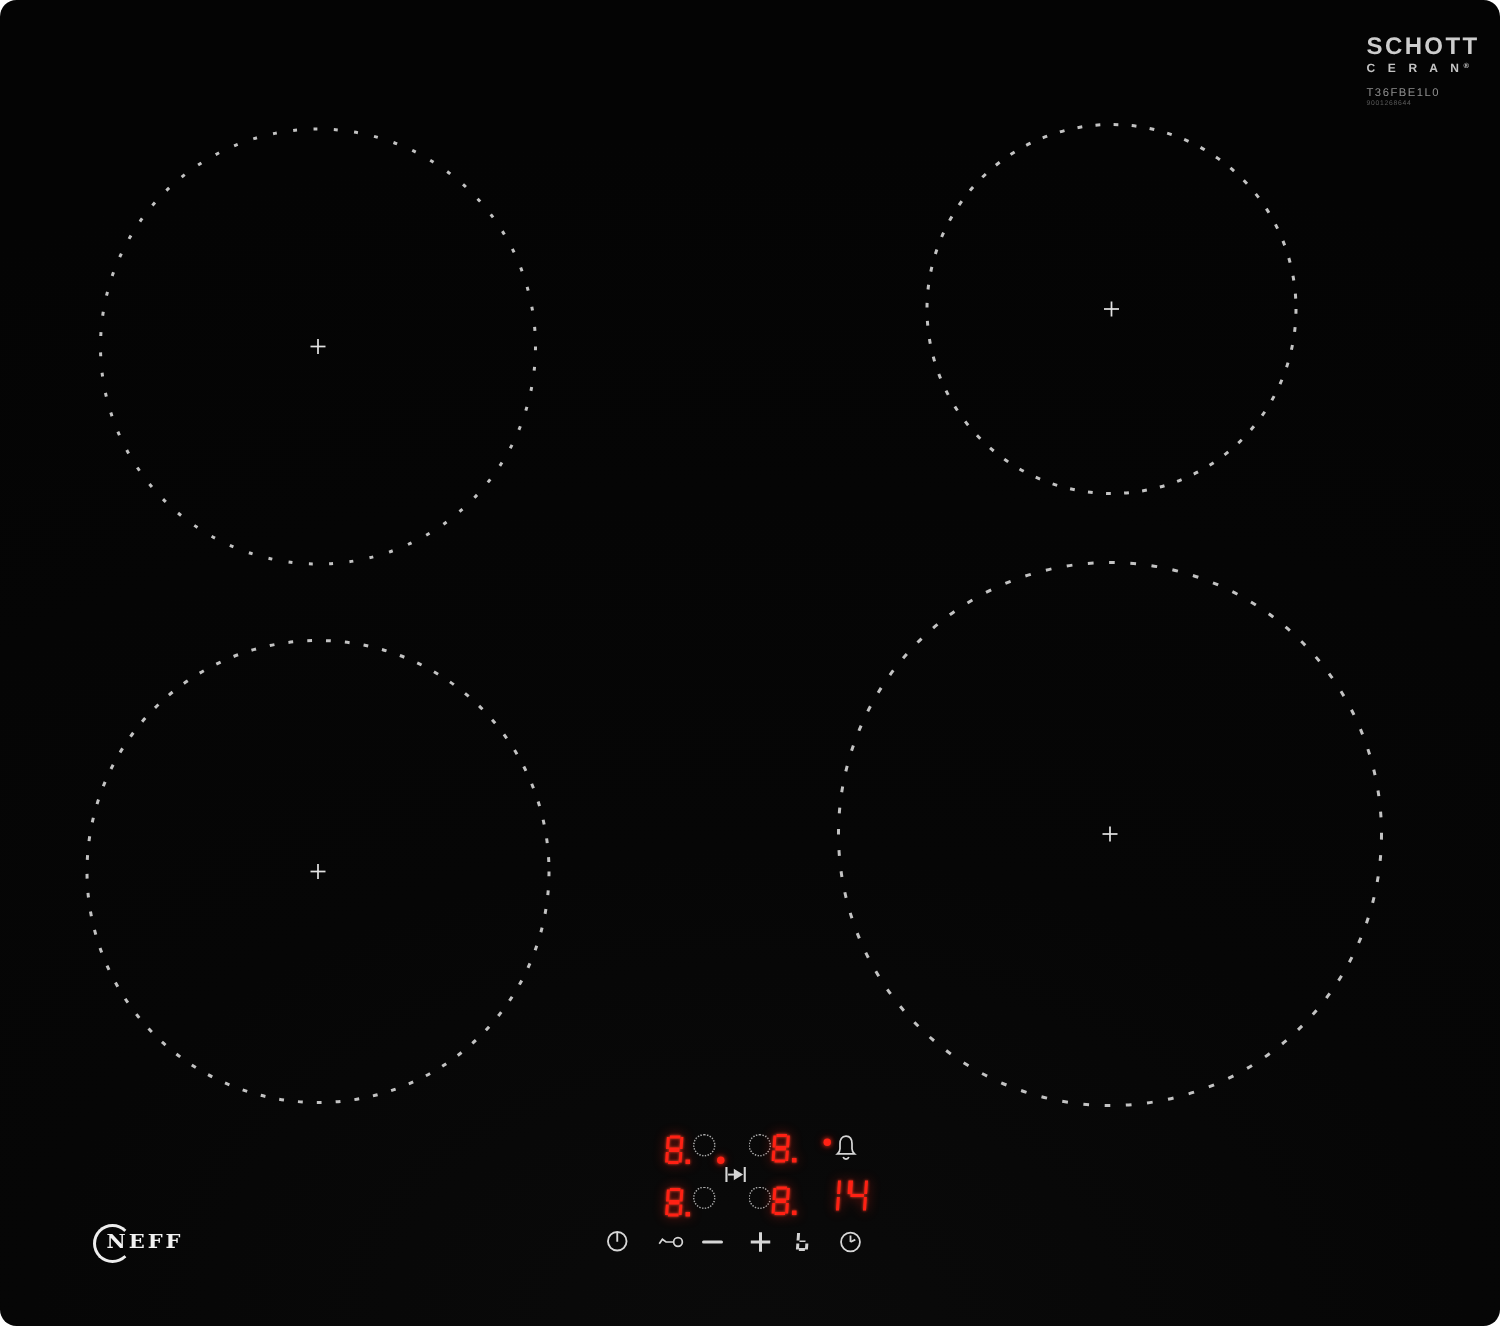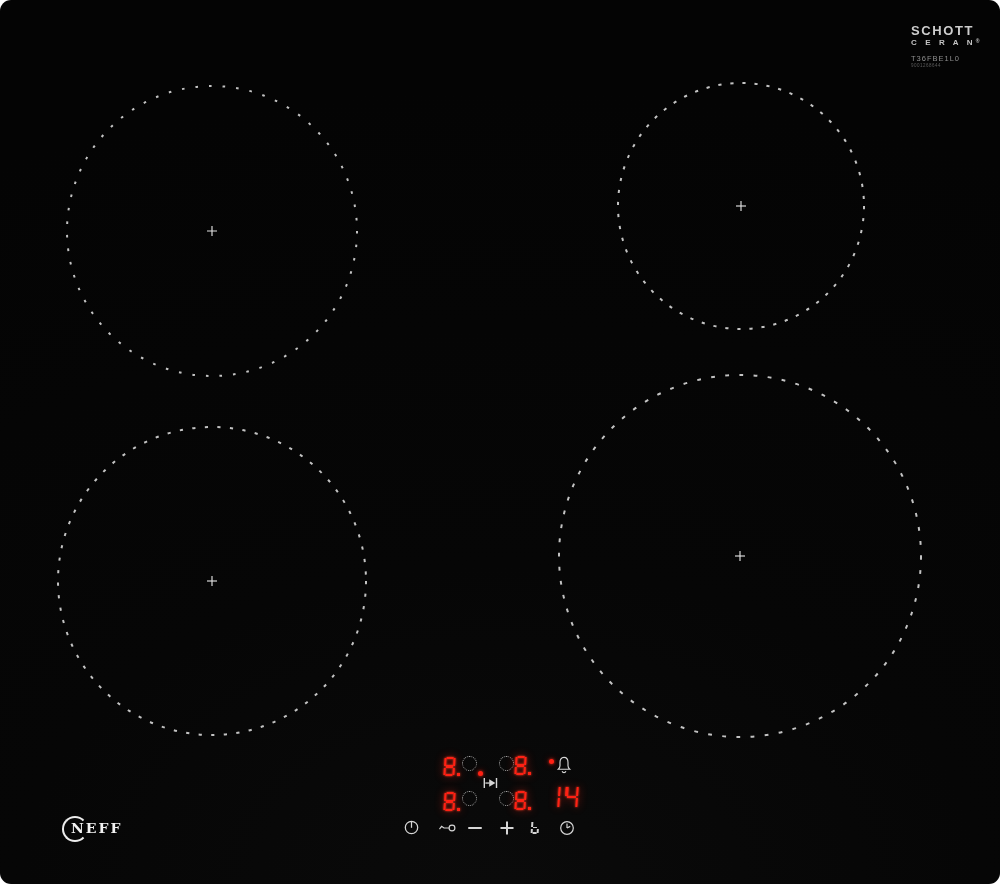--- a/index.html
+++ b/index.html
@@ -4,21 +4,21 @@
 <style>
   html,body{margin:0;padding:0;background:#ffffff;}
   .stage{position:relative;width:1000px;height:884px;background:#ffffff;overflow:hidden;
          font-family:"Liberation Sans", sans-serif;}
   .hob{position:absolute;left:0;top:0;width:1000px;height:884px;border-radius:11px;overflow:hidden;
        background:radial-gradient(120% 90% at 50% 100%, #0a0a0a 0%, #060606 40%, #040404 100%);}
   .zones-svg{position:absolute;left:0;top:0;width:1000px;height:884px;display:block;}
 
   
   .schott{position:absolute;left:911px;top:24px;width:80px;color:#c6c6c6;line-height:1.05;}
-  .schott-l1{font-size:13px;font-weight:bold;letter-spacing:1.6px;color:#cdcdcd;}
+  .schott-l1{font-size:16px;font-weight:bold;letter-spacing:1.6px;color:#cdcdcd;}
   .schott-l2{font-size:8px;font-weight:bold;letter-spacing:3.1px;margin-top:1px;color:#c4c4c4;white-space:nowrap;}
   .schott-l2 .reg{font-size:5px;vertical-align:top;letter-spacing:0;}
   .schott-model{margin-top:8px;font-size:7.5px;letter-spacing:1px;color:#8f8f8f;}
   .schott-serial{margin-top:1px;font-size:4.5px;letter-spacing:.5px;color:#5d5d5d;}
 
   
   .nefflogo{position:absolute;left:62px;top:816px;width:90px;height:30px;text-align:right;}
   .neff-arc{position:absolute;left:0;top:0;width:22px;height:22px;border:2.6px solid #ededed;
             border-right-color:transparent;border-radius:50%;}
   .neff-text{position:absolute;left:9px;top:4px;font-family:"DejaVu Serif", serif;font-weight:bold;

